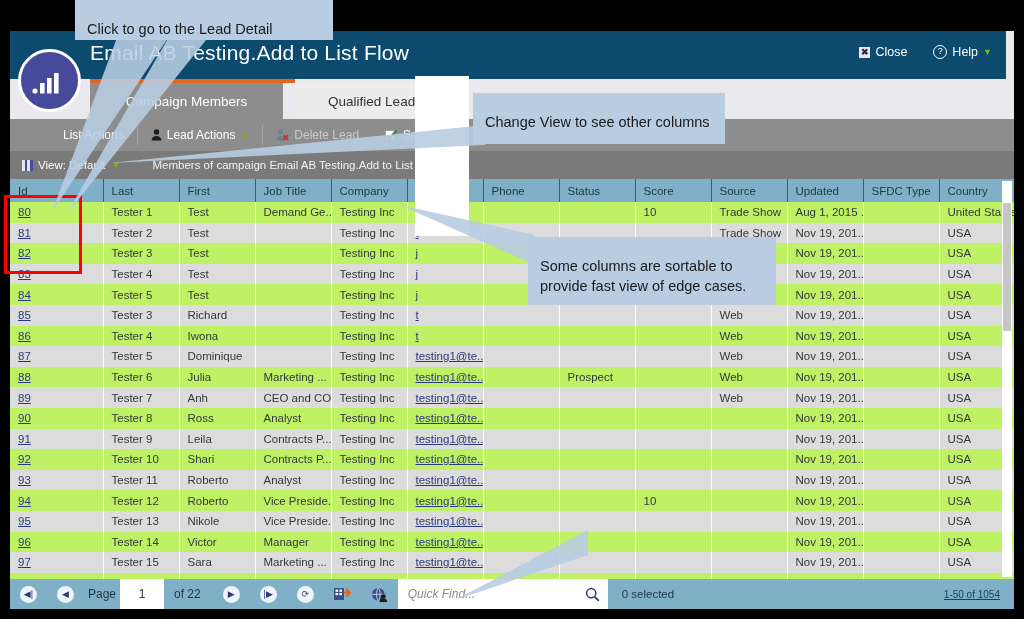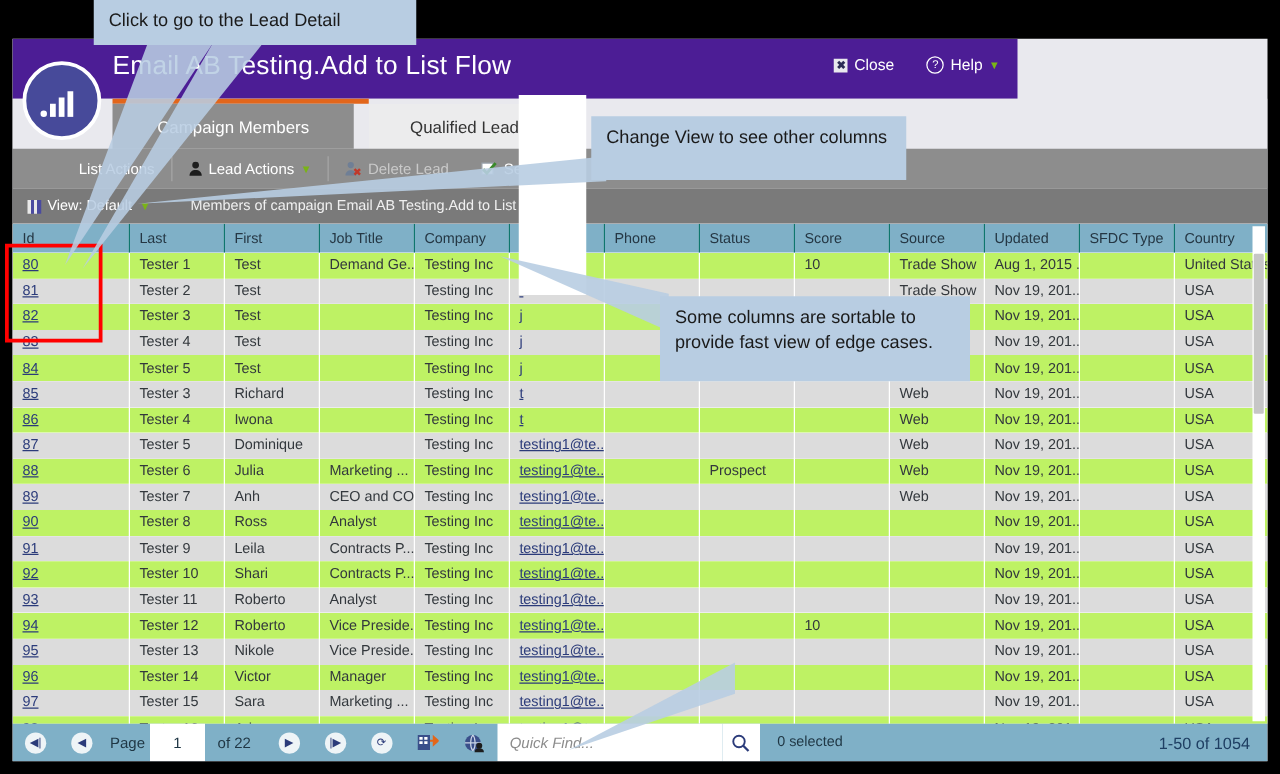--- a/index.html
+++ b/index.html
@@ -3,21 +3,21 @@
 <meta charset="utf-8">
 <style>
   html,body{margin:0;padding:0;background:#000;}
   body{width:1024px;height:619px;overflow:hidden;font-family:"Liberation Sans",sans-serif;}
   #root{position:relative;width:1024px;height:619px;background:#000;}
 
   
   #app{position:absolute;left:10px;top:31px;width:1004px;height:578px;background:#e9e9ee;overflow:hidden;}
 
   
-  .hdr{position:absolute;left:0;top:0;width:804px;height:48px;background:#4c1d95;}
+  .hdr{position:absolute;left:0;top:0;width:996px;height:48px;background:#0c4a6e;}
   .hdr-title{position:absolute;left:80px;top:10px;font-size:21px;color:#fff;letter-spacing:.2px;white-space:nowrap;}
   .hdr-right{position:absolute;right:14px;top:14px;display:flex;align-items:center;gap:26px;color:#fff;font-size:12.5px;}
   .hdr-right .it{display:flex;align-items:center;gap:5px;cursor:pointer;}
   .closebox{width:11px;height:11px;background:#e9e9ee;color:#2b2b55;font-size:9px;line-height:11px;text-align:center;font-weight:bold;}
   .qmark{width:12px;height:12px;border:1.4px solid #fff;border-radius:50%;font-size:9px;line-height:10px;text-align:center;}
   .caretg{color:#7ab317;font-size:9px;}
 
   
   .logo{position:absolute;left:8px;top:18px;width:63px;height:63px;border-radius:50%;background:#474a9a;
         border:3px solid #fff;box-sizing:border-box;z-index:6;}
@@ -68,31 +68,31 @@
   .pbtn{width:17px;height:17px;border-radius:50%;background:#eef4f7;color:#2b3b7a;margin:0 10px;
         display:flex;align-items:center;justify-content:center;font-size:9px;cursor:pointer;flex:none;}
   .ptxt{margin:0 4px;}
   .pnum{width:44px;height:30px;background:#fff;display:flex;align-items:center;justify-content:center;
         font-size:12px;color:#1f3644;cursor:text;}
   .picon{width:17px;height:15px;margin:0 10px;cursor:pointer;flex:none;}
   .qfind{width:170px;height:30px;background:#fff;display:flex;align-items:center;
          padding-left:10px;color:#8b8b8b;font-style:italic;font-size:12px;cursor:text;}
   .qmag{width:30px;height:30px;background:#fff;display:flex;align-items:center;justify-content:center;}
   .selcount{margin-left:14px;color:#1f3644;font-size:11.5px;}
-  .rangelnk{margin-left:auto;margin-right:14px;color:#1f3f63;font-size:13px;cursor:pointer;}
+  .rangelnk{margin-left:auto;margin-right:14px;color:#1f3f63;text-decoration:underline;font-size:10px;cursor:pointer;}
 
   
   .redact{position:absolute;background:#fff;z-index:30;}
 
   
   .redbox{position:absolute;left:4px;top:195px;width:72px;height:73px;border:3px solid #ff0000;z-index:40;}
 
   
   .callout{position:absolute;background:#b8cde2;color:#1a1a1a;font-size:14.5px;line-height:1.35;
-           padding:8px 12px;box-sizing:border-box;z-index:50;}
+           padding:20px 12px;box-sizing:border-box;z-index:50;}
   .cotail{position:absolute;z-index:49;}
 </style>
 </head>
 <body>
 
 <div id="root">
 
   <div id="app">
 
     <div class="hdr">

